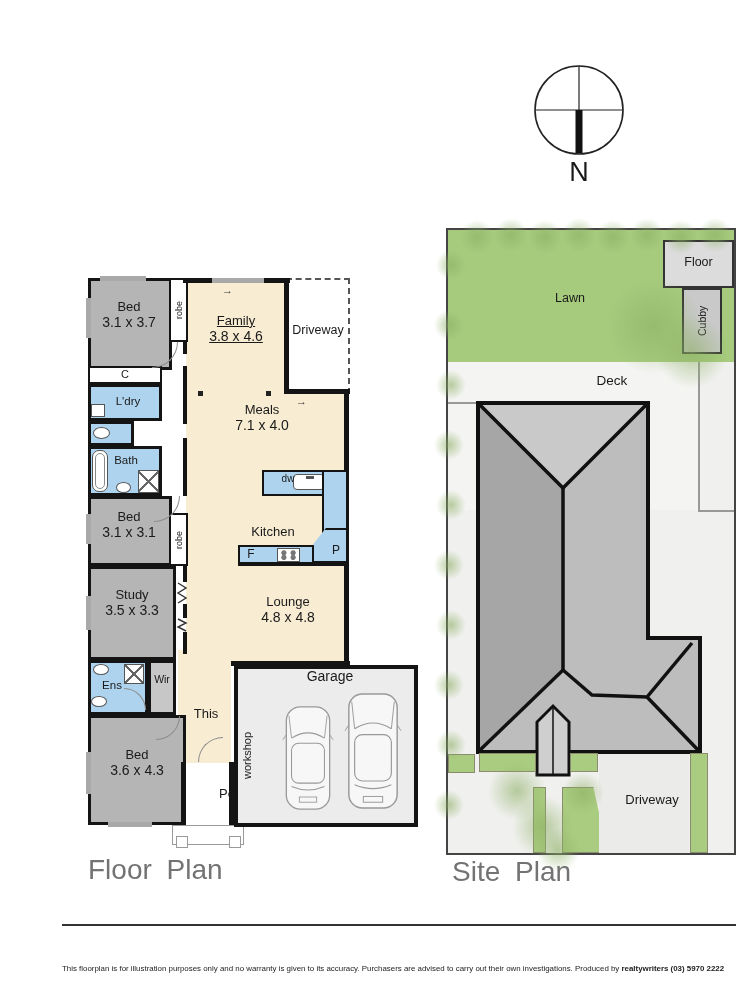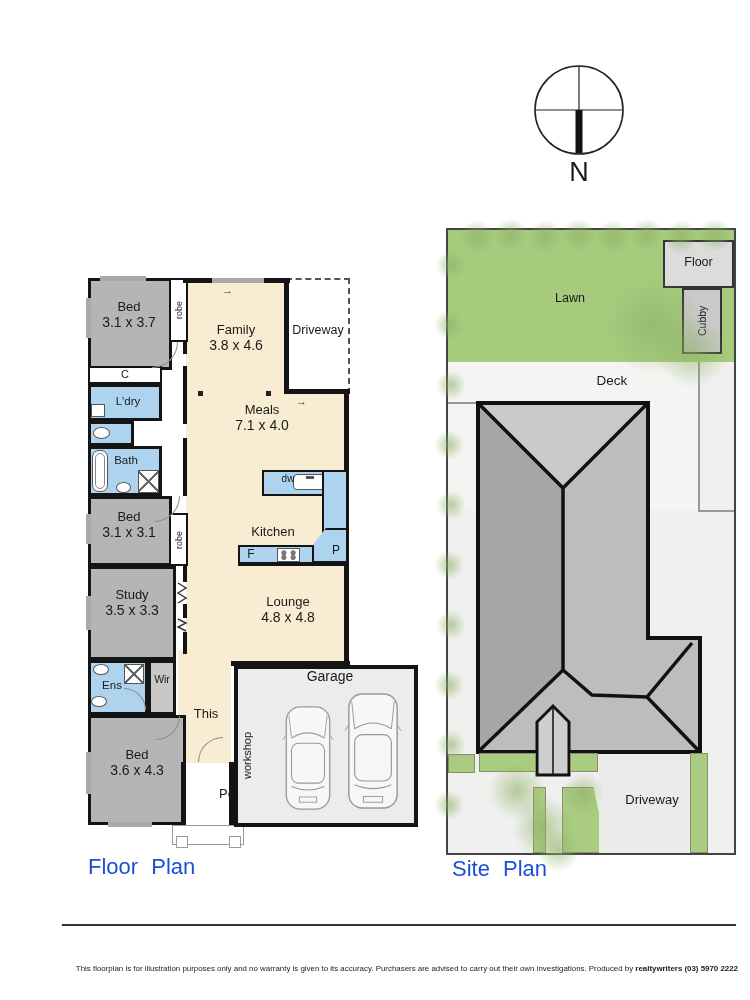--- a/index.html
+++ b/index.html
@@ -37,21 +37,21 @@
      radial-gradient(circle 2.2px at 28% 32%, #777 2.2px, transparent 3px),
      radial-gradient(circle 2.2px at 72% 32%, #777 2.2px, transparent 3px),
      radial-gradient(circle 2.2px at 28% 70%, #777 2.2px, transparent 3px),
      radial-gradient(circle 2.2px at 72% 70%, #777 2.2px, transparent 3px);}
   .post{position:absolute;background:#222;}
   .arrow{position:absolute;font-size:11px;color:#333;line-height:1;}
   .tree{position:absolute;border-radius:50%;
         background:radial-gradient(circle closest-side, rgba(141,176,101,0.60), rgba(141,176,101,0));}
   .gbed{position:absolute;background:#a9cc80;border:1px solid #8b8b6d;box-sizing:border-box;}
   .thinline{position:absolute;background:#999;}
-  .title{position:absolute;font-size:22px;color:#1d4ed8;word-spacing:7px;}
+  .title{position:absolute;font-size:28px;color:#737373;word-spacing:7px;}
   .step{position:absolute;border:1.5px solid #9a9a9a;background:#fff;box-sizing:border-box;}
 </style>
 </head>
 <body>
 
 <div id="canvas">
 
   <svg class="abs" style="left:534px;top:62px;" width="92" height="96" viewBox="0 0 92 96">
     <circle cx="45" cy="48" r="44" fill="none" stroke="#222" stroke-width="1.6"></circle>
     <line x1="1" y1="48" x2="89" y2="48" stroke="#222" stroke-width="1.2"></line>
@@ -162,21 +162,21 @@
   <div class="arc a-tr" style="left:124px;top:688px;width:22px;height:22px;"></div>
   <div class="arc a-br" style="left:156px;top:716px;width:24px;height:24px;"></div>
 
   <div class="win" style="left:100px;top:276px;width:46px;height:5px;"></div>
   <div class="win" style="left:86px;top:298px;width:5px;height:40px;"></div>
   <div class="win" style="left:86px;top:514px;width:5px;height:30px;"></div>
   <div class="win" style="left:86px;top:596px;width:5px;height:34px;"></div>
   <div class="win" style="left:86px;top:752px;width:5px;height:42px;"></div>
   <div class="win" style="left:108px;top:822px;width:44px;height:5px;"></div>
 
-  <div class="lbl" style="left:200px;top:322px;width:72px;height:32px;">
+  <div class="lbl" style="left:200px;top:313px;width:72px;height:32px;text-decoration:underline;">
     <span class="rname">Family</span>
     <span class="rdims">3.8 x 4.6</span>
   </div>
   <div class="lbl" style="left:226px;top:402px;width:72px;height:32px;">
     <span class="rname">Meals</span>
     <span class="rdims">7.1 x 4.0</span>
   </div>
   <div class="lbl" style="left:240px;top:524px;width:66px;height:16px;font-size:13px;">Kitchen</div>
   <div class="lbl" style="left:250px;top:594px;width:76px;height:32px;">
     <span class="rname">Lounge</span>
@@ -278,17 +278,17 @@
   <div class="tree" style="left:656px;top:316px;width:72px;height:72px;"></div>
   <div class="tree" style="left:488px;top:762px;width:58px;height:58px;"></div>
   <div class="tree" style="left:512px;top:796px;width:62px;height:62px;"></div>
   <div class="tree" style="left:536px;top:828px;width:44px;height:44px;"></div>
   <div class="tree" style="left:562px;top:772px;width:42px;height:42px;"></div>
 
   <div class="title" style="left:88px;top:854px;">Floor Plan</div>
   <div class="title" style="left:452px;top:856px;">Site Plan</div>
 
   <div class="abs" style="left:62px;top:924px;width:674px;height:0;border-top:2px solid #333;"></div>
-  <div class="abs" style="left:62px;top:964px;width:676px;font-size:7.9px;color:#222;text-align:right;">
+  <div class="abs" style="left:62px;top:964px;width:676px;font-size:7.9px;color:#222;">
     <span>This floorplan is for illustration purposes only and no warranty is given to its accuracy. Purchasers are advised to carry out their own investigations. Produced by </span><b>realtywriters (03) 5970 2222</b>
   </div>
 
 </div>
 
 </body></html>

